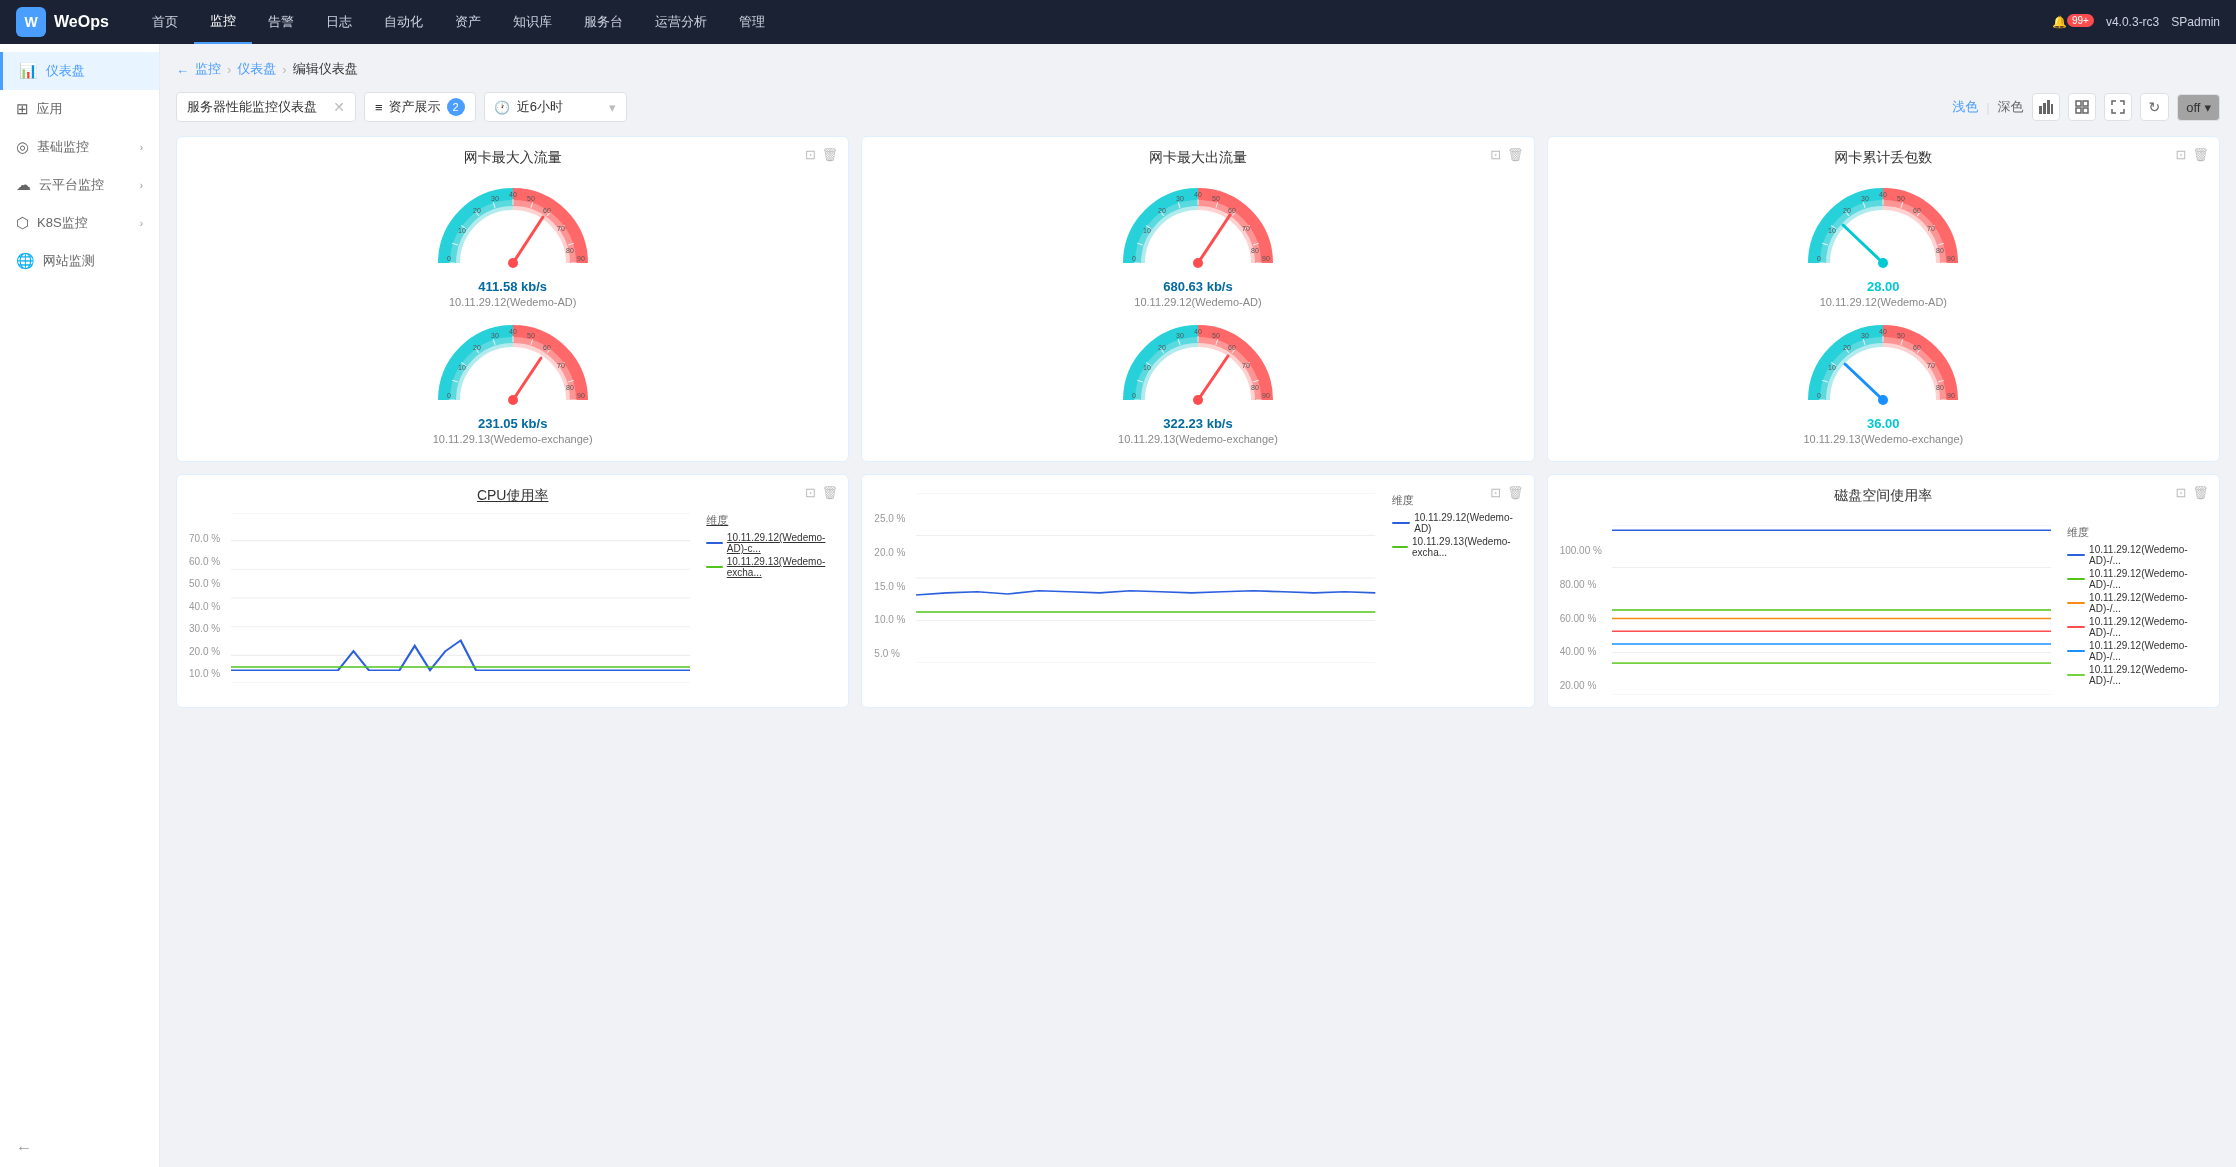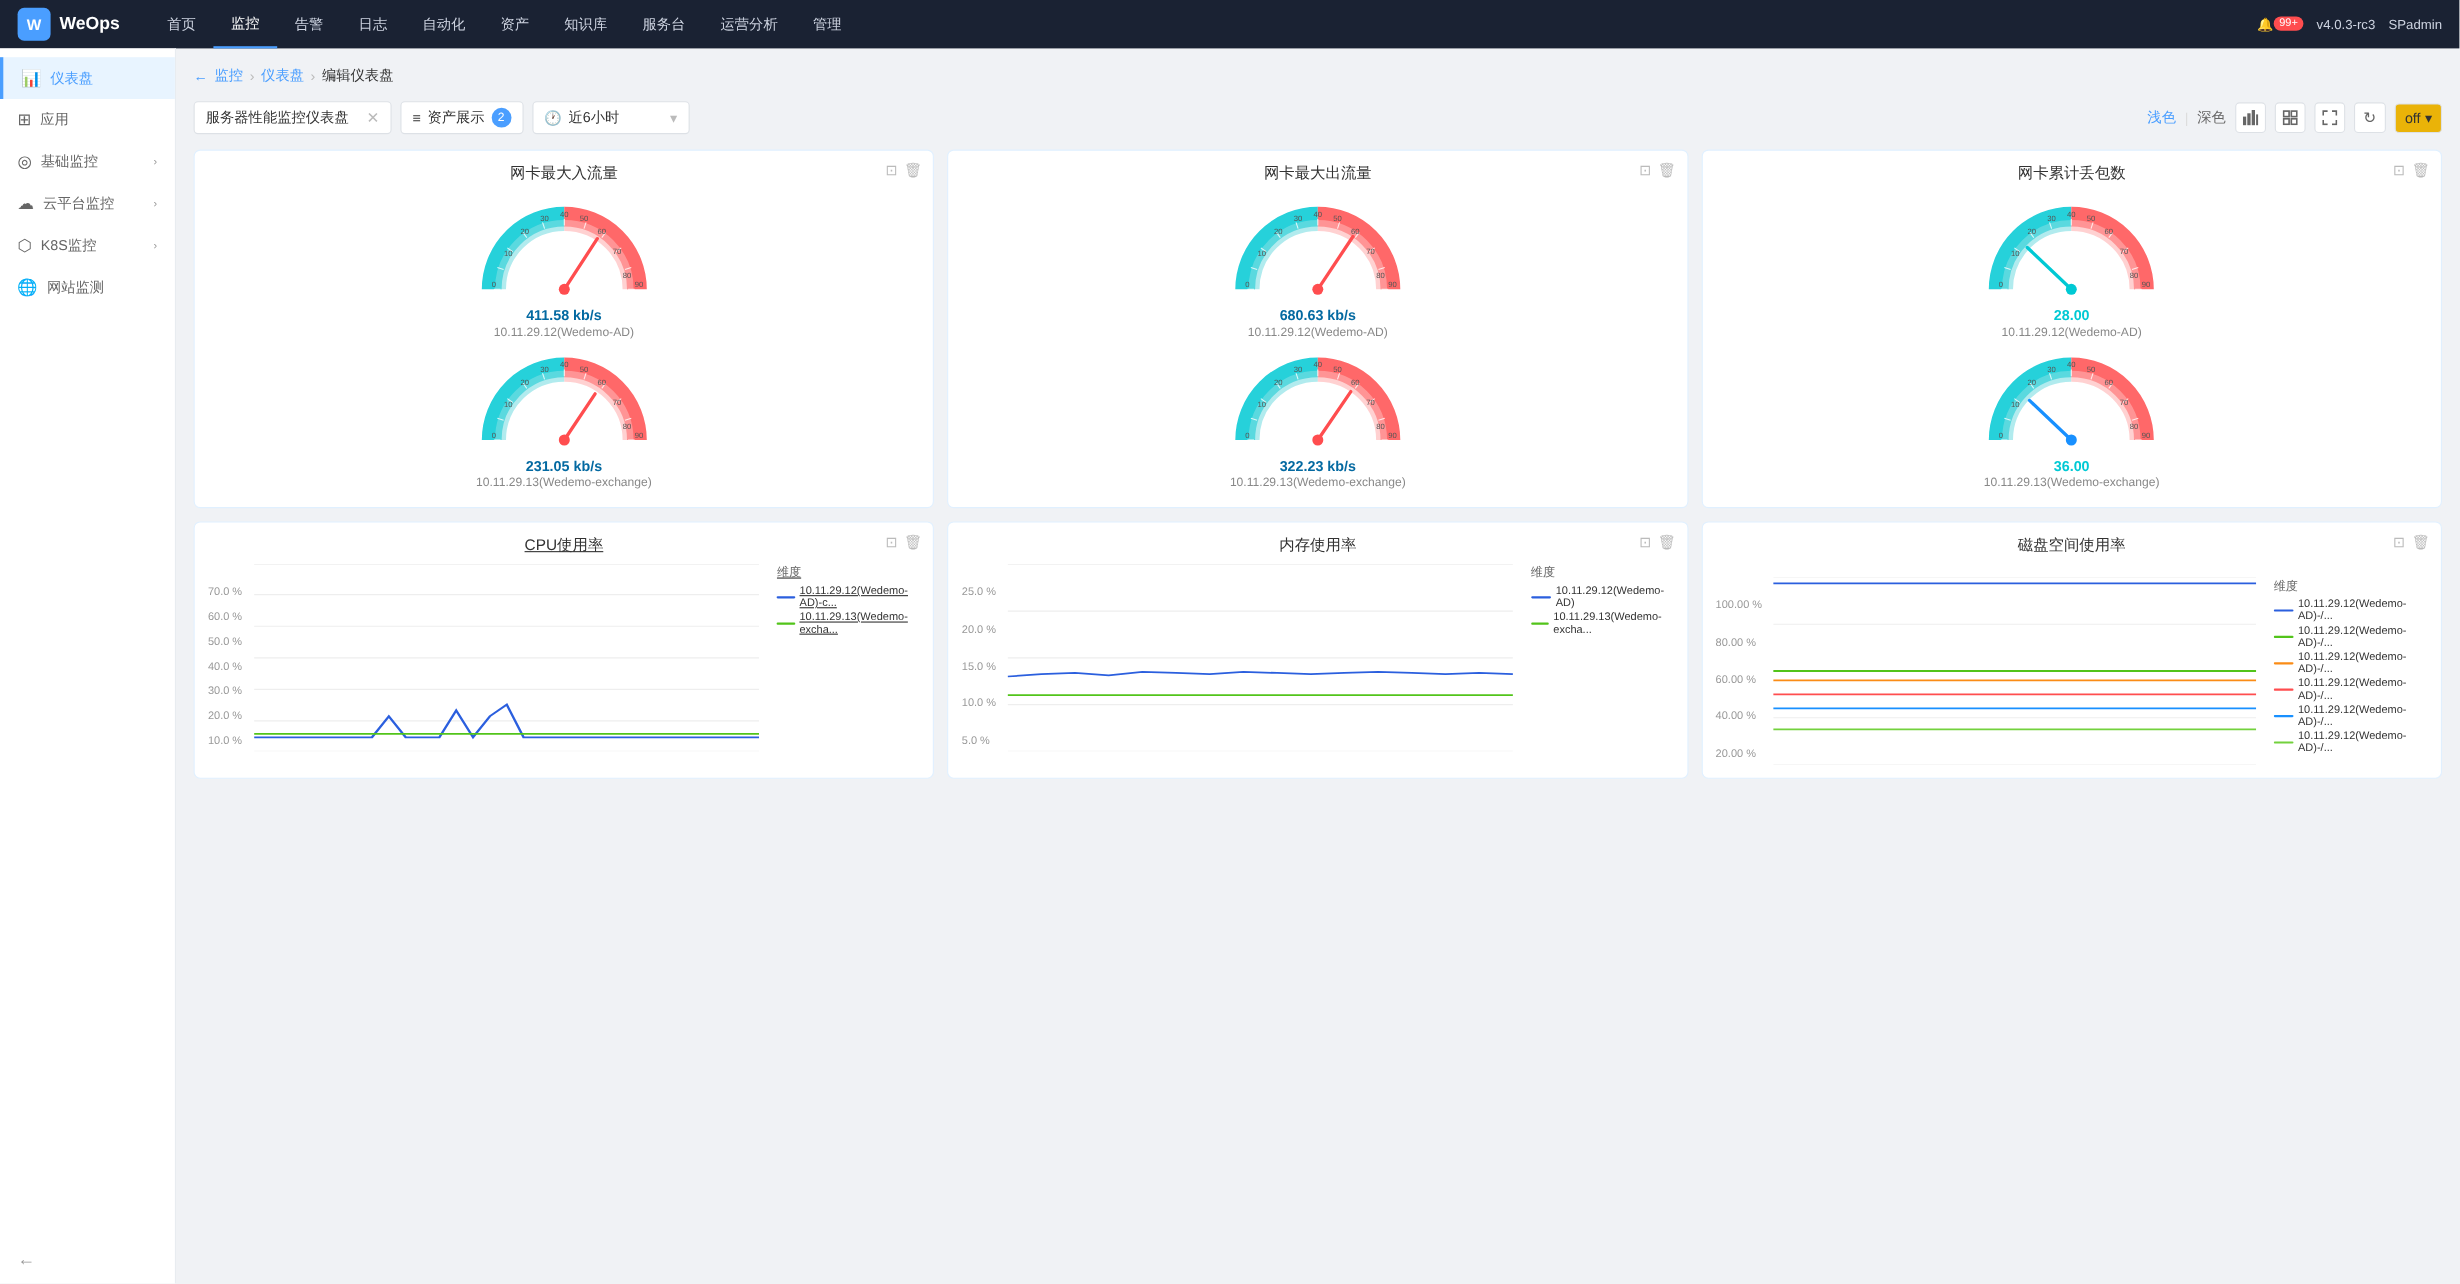--- a/index.html
+++ b/index.html
@@ -186,21 +186,21 @@
       border: 1px solid #dde1e6;
       border-radius: 4px;
       display: flex; align-items: center; justify-content: center;
       cursor: pointer;
       background: white;
       color: #666;
       font-size: 14px;
     }
     .refresh-btn { background: white; border: 1px solid #dde1e6; border-radius: 4px; padding: 5px 8px; cursor: pointer; color: #666; font-size: 14px; }
     .off-select {
-      background: #eab308;
+      background: #a3a3a3;
       border: 1px solid #dde1e6;
       border-radius: 4px;
       padding: 5px 8px;
       display: flex; align-items: center; gap: 4px;
       cursor: pointer;
       font-size: 13px;
     }
 
     
     .dashboard-grid {
@@ -701,21 +701,20 @@
             </div>
             <div class="legend-item">
               <div class="legend-dot" style="background:#52c41a;"></div>
               <span style="font-size:10px;">10.11.29.13(Wedemo-excha...</span>
             </div>
           </div>
         </div>
       </div>
 
       <div class="widget-card" style="min-height:220px;">
-        <div class="widget-title">内存使用率</div>
         <div class="widget-actions">
           <span class="widget-action-btn">⊡</span>
           <span class="widget-action-btn">🗑</span>
         </div>
         <div style="display:flex; gap:8px; margin-top:6px;">
           <div style="flex:1; position:relative; height:170px;">
             <div class="chart-yaxis">
               <span>25.0 %</span>
               <span>20.0 %</span>
               <span>15.0 %</span>

